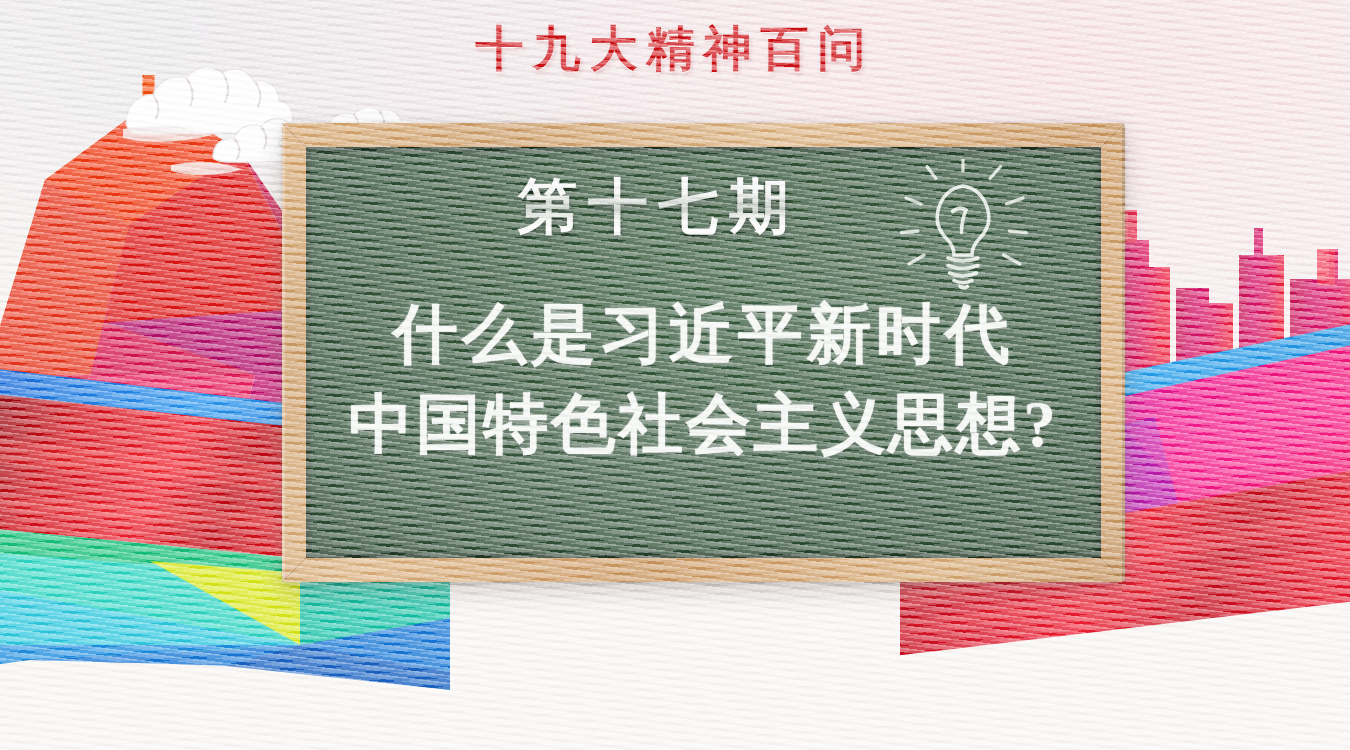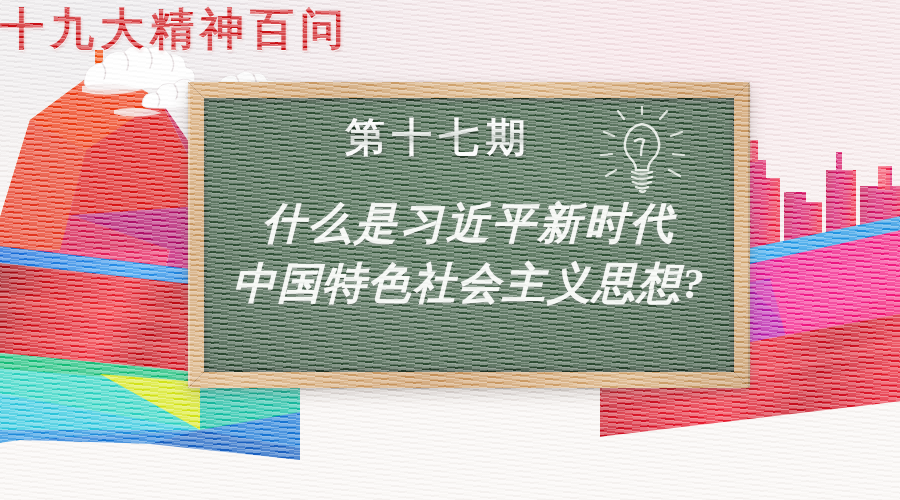--- a/index.html
+++ b/index.html
@@ -19,24 +19,25 @@
     position:absolute;inset:0;pointer-events:none;z-index:60;
     background-image:
       repeating-linear-gradient(7deg, rgba(255,255,255,.55) 0px, rgba(255,255,255,.55) 1px, rgba(0,0,0,.018) 1px, rgba(0,0,0,.018) 3px, rgba(255,255,255,.35) 3px, rgba(255,255,255,.35) 5px),
       repeating-linear-gradient(-4deg, rgba(0,0,0,.012) 0px, rgba(0,0,0,.012) 2px, rgba(255,255,255,.30) 2px, rgba(255,255,255,.30) 6px);
     opacity:.75;mix-blend-mode:normal;
   }
 
   
   #title{
     position:absolute;left:0;right:0;top:2px;height:62px;z-index:40;
-    font-size:44px;line-height:60px;font-weight:bold;letter-spacing:6px;
+    text-align:center;
+    font-size:32px;line-height:60px;font-weight:bold;letter-spacing:6px;
     color:#ce1116;
     text-shadow:0 1px 0 rgba(255,255,255,.85), 1px 2px 3px rgba(170,30,30,.22);
-    font-family:Liberation Mono, monospace;
+    font-family:Liberation Serif, serif;
   }
 
   
   .deco{position:absolute;top:0;bottom:0;width:300px;z-index:10;overflow:hidden;}
   .deco svg{position:absolute;inset:0;width:100%;height:100%;}
   #deco-left{left:0;}
   #deco-right{right:0;}
 
   
   #clouds{position:absolute;left:80px;top:38px;width:220px;height:100px;z-index:30;}
@@ -95,21 +96,21 @@
   }
   #bulb{position:absolute;right:44px;top:8px;width:96px;height:92px;z-index:4;}
   #bulb svg{width:100%;height:100%;}
 
   #question{
     position:absolute;left:0;right:0;top:96px;z-index:3;text-align:center;
     color:#f3f6f2;
   }
   #question .qline{
     font-family:"Liberation Serif","DejaVu Serif",serif;
-    font-style:italic;font-weight:bold;
+    font-weight:bold;
     font-size:43px;line-height:60px;letter-spacing:3px;
     text-shadow:0 0 1px rgba(255,255,255,.9), 0 1px 2px rgba(0,0,0,.45), 0 0 6px rgba(255,255,255,.18);
     white-space:nowrap;
   }
   #question .qline.l2{font-size:43px;letter-spacing:2px;}
 </style>
 </head>
 <body>
 
 <div id="poster">

